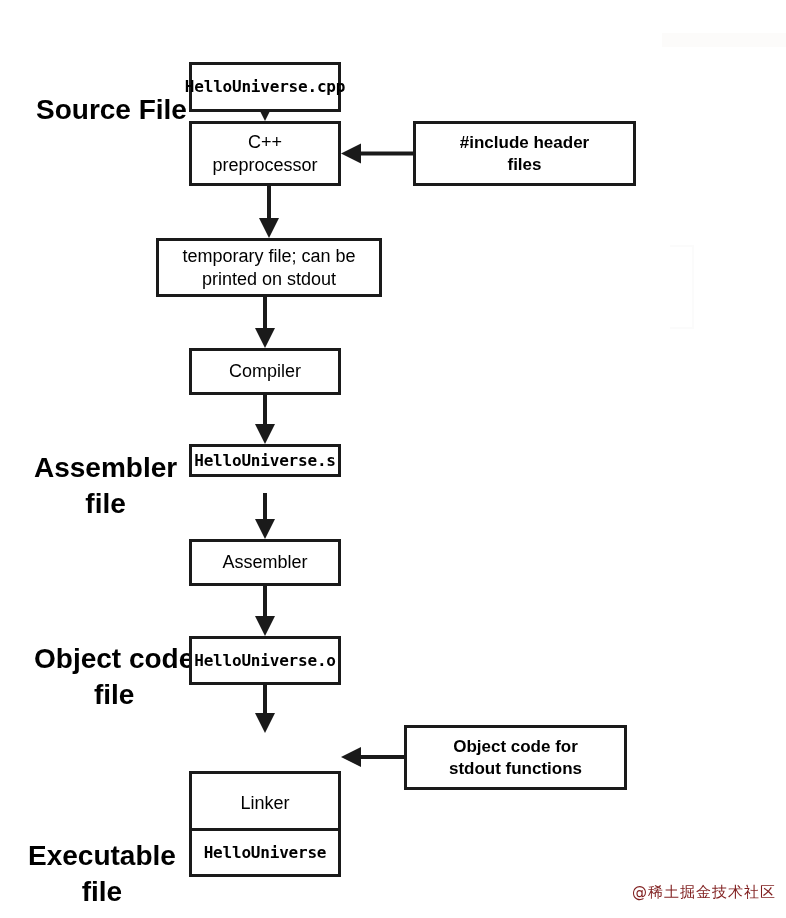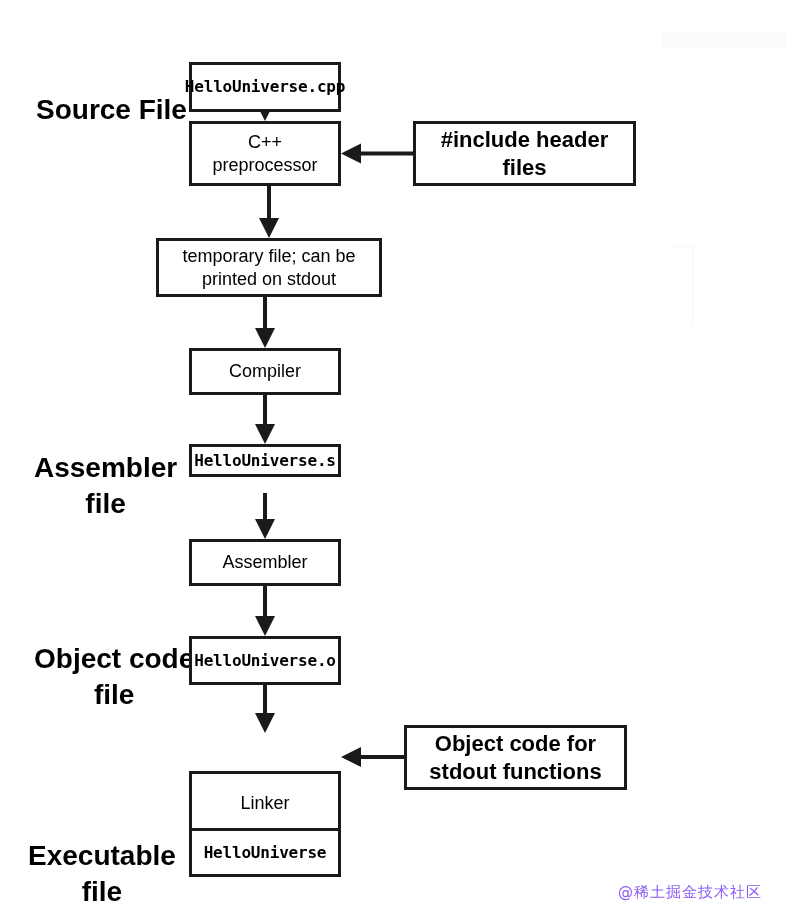--- a/index.html
+++ b/index.html
@@ -33,21 +33,21 @@
     font-weight: 700;
     letter-spacing: -0.2px;
   }
   .node.plain {
     font-family: "Liberation Sans", sans-serif;
     font-size: 18px;
     font-weight: 400;
   }
   .node.strong {
     font-family: "Liberation Sans", sans-serif;
-    font-size: 22px;
+    font-size: 17px;
     font-weight: 700;
   }
   .stage-label {
     position: absolute;
     font-family: "Liberation Sans", sans-serif;
     font-size: 28px;
     font-weight: 700;
     color: #000000;
     text-align: center;
     line-height: 1.3;
@@ -56,25 +56,25 @@
   .conn {
     position: absolute;
     pointer-events: none;
   }
   .conn svg {
     display: block;
     overflow: visible;
   }
   .watermark {
     position: absolute;
-    right: 24px;
+    right: 10px;
     bottom: 16px;
     font-family: "DejaVu Sans", sans-serif;
     font-size: 15px;
-    color: #8b5cf6;
+    color: #7f1d1d;
     letter-spacing: 1px;
     user-select: none;
   }
   .ghost {
     position: absolute;
     pointer-events: none;
   }
   .ghost-bracket {
     position: absolute;
     border: 2px solid #fbfbfb;

